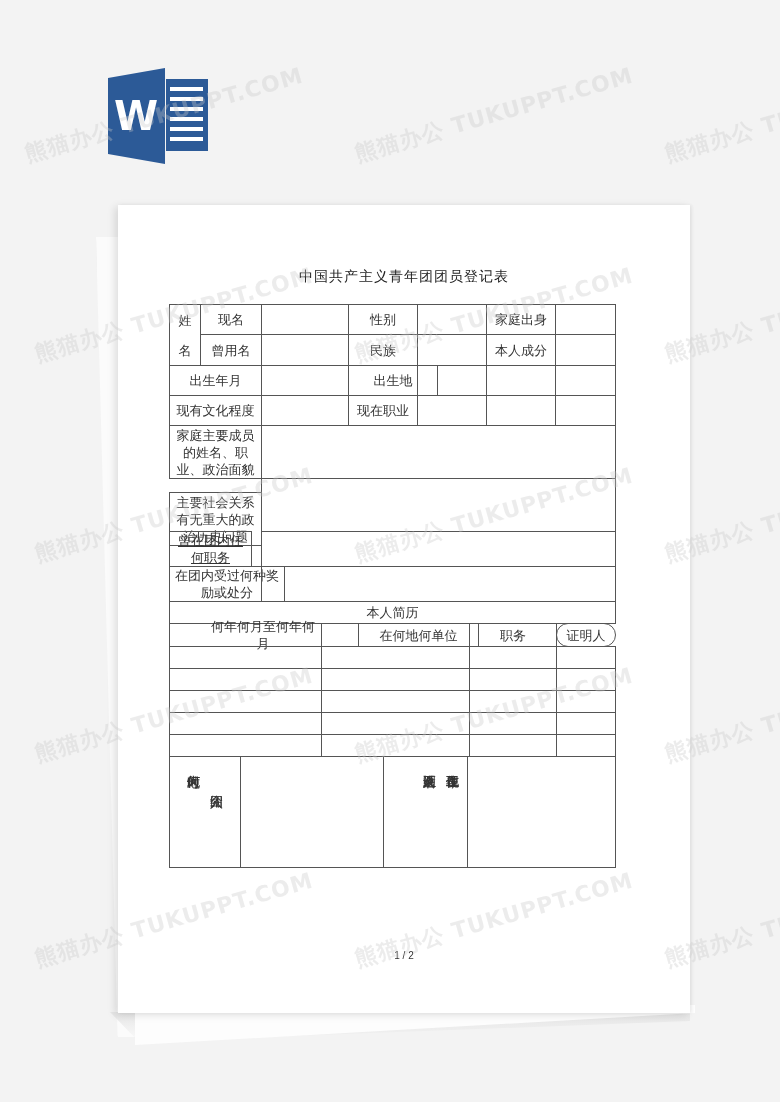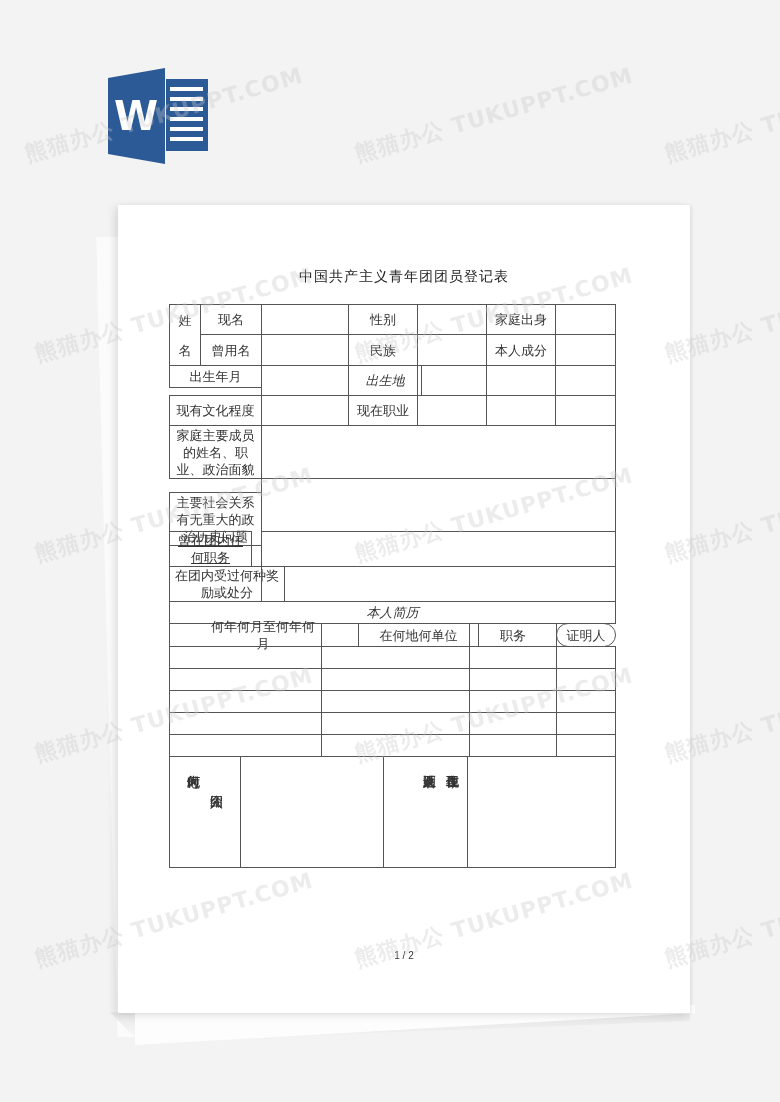--- a/index.html
+++ b/index.html
@@ -111,23 +111,23 @@
   <div class="cell" style="left:487px;top:305px;width:70px;height:31px;">家庭出身</div>
   <div class="cell input" style="left:556px;top:305px;width:61px;height:31px;"></div>
 
   <div class="cell" style="left:201px;top:335px;width:62px;height:32px;">曾用名</div>
   <div class="cell input" style="left:262px;top:335px;width:88px;height:32px;"></div>
   <div class="cell" style="left:349px;top:335px;width:70px;height:32px;">民族</div>
   <div class="cell input" style="left:418px;top:335px;width:70px;height:32px;"></div>
   <div class="cell" style="left:487px;top:335px;width:70px;height:32px;">本人成分</div>
   <div class="cell input" style="left:556px;top:335px;width:61px;height:32px;"></div>
 
-  <div class="cell" style="left:170px;top:366px;width:93px;height:23px;">出生年月</div>
+  <div class="cell" style="left:170px;top:366px;width:93px;height:31px;">出生年月</div>
   <div class="cell input" style="left:262px;top:366px;width:88px;height:31px;"></div>
-  <div class="cell" style="left:349px;top:366px;width:74px;height:31px;font-style:italic;">出生地</div>
+  <div class="cell" style="left:349px;top:366px;width:90px;height:31px;">出生地</div>
   <div class="cell input" style="left:418px;top:366px;width:70px;height:31px;"></div>
   <div class="cell input" style="left:487px;top:366px;width:70px;height:31px;"></div>
   <div class="cell input" style="left:556px;top:366px;width:61px;height:31px;"></div>
 
   <div class="cell" style="left:170px;top:396px;width:93px;height:31px;">现有文化程度</div>
   <div class="cell input" style="left:262px;top:396px;width:88px;height:31px;"></div>
   <div class="cell" style="left:349px;top:396px;width:70px;height:31px;">现在职业</div>
   <div class="cell input" style="left:418px;top:396px;width:70px;height:31px;"></div>
   <div class="cell input" style="left:487px;top:396px;width:70px;height:31px;"></div>
   <div class="cell input" style="left:556px;top:396px;width:61px;height:31px;"></div>
@@ -137,21 +137,21 @@
 
   <div class="cell lbl-multi" style="left:170px;top:479px;width:93px;height:54px;margin-top:13px;">主要社会关系有无重大的政治历史问题</div>
   <div class="cell input" style="left:262px;top:479px;width:355px;height:54px;"></div>
 
   <div class="cell lbl-multi" style="left:170px;top:532px;width:83px;height:36px;text-decoration:underline;">曾在团内任何职务</div>
   <div class="cell input" style="left:262px;top:532px;width:355px;height:36px;"></div>
 
   <div class="cell lbl-multi" style="left:170px;top:567px;width:116px;height:36px;">在团内受过何种奖励或处分</div>
   <div class="cell input" style="left:262px;top:567px;width:355px;height:36px;"></div>
 
-  <div class="cell" style="left:170px;top:602px;width:447px;height:23px;font-style:italic;">本人简历</div>
+  <div class="cell" style="left:170px;top:602px;width:447px;height:23px;">本人简历</div>
 
   <div class="cell" style="left:170px;top:624px;width:153px;height:24px;padding-left:35px;">何年何月至何年何月</div>
   <div class="cell" style="left:322px;top:624px;width:121px;height:24px;margin-left:36px;">在何地何单位</div>
   <div class="cell" style="left:470px;top:624px;width:88px;height:24px;">职务</div>
   <div class="cell" style="left:557px;top:624px;width:60px;height:24px;border-radius:12px;">证明人</div>
 
   <div class="cell input" style="left:170px;top:647px;width:153px;height:23px;"></div>
   <div class="cell input" style="left:322px;top:647px;width:149px;height:23px;"></div>
   <div class="cell input" style="left:470px;top:647px;width:88px;height:23px;"></div>
   <div class="cell input" style="left:557px;top:647px;width:60px;height:23px;"></div>

